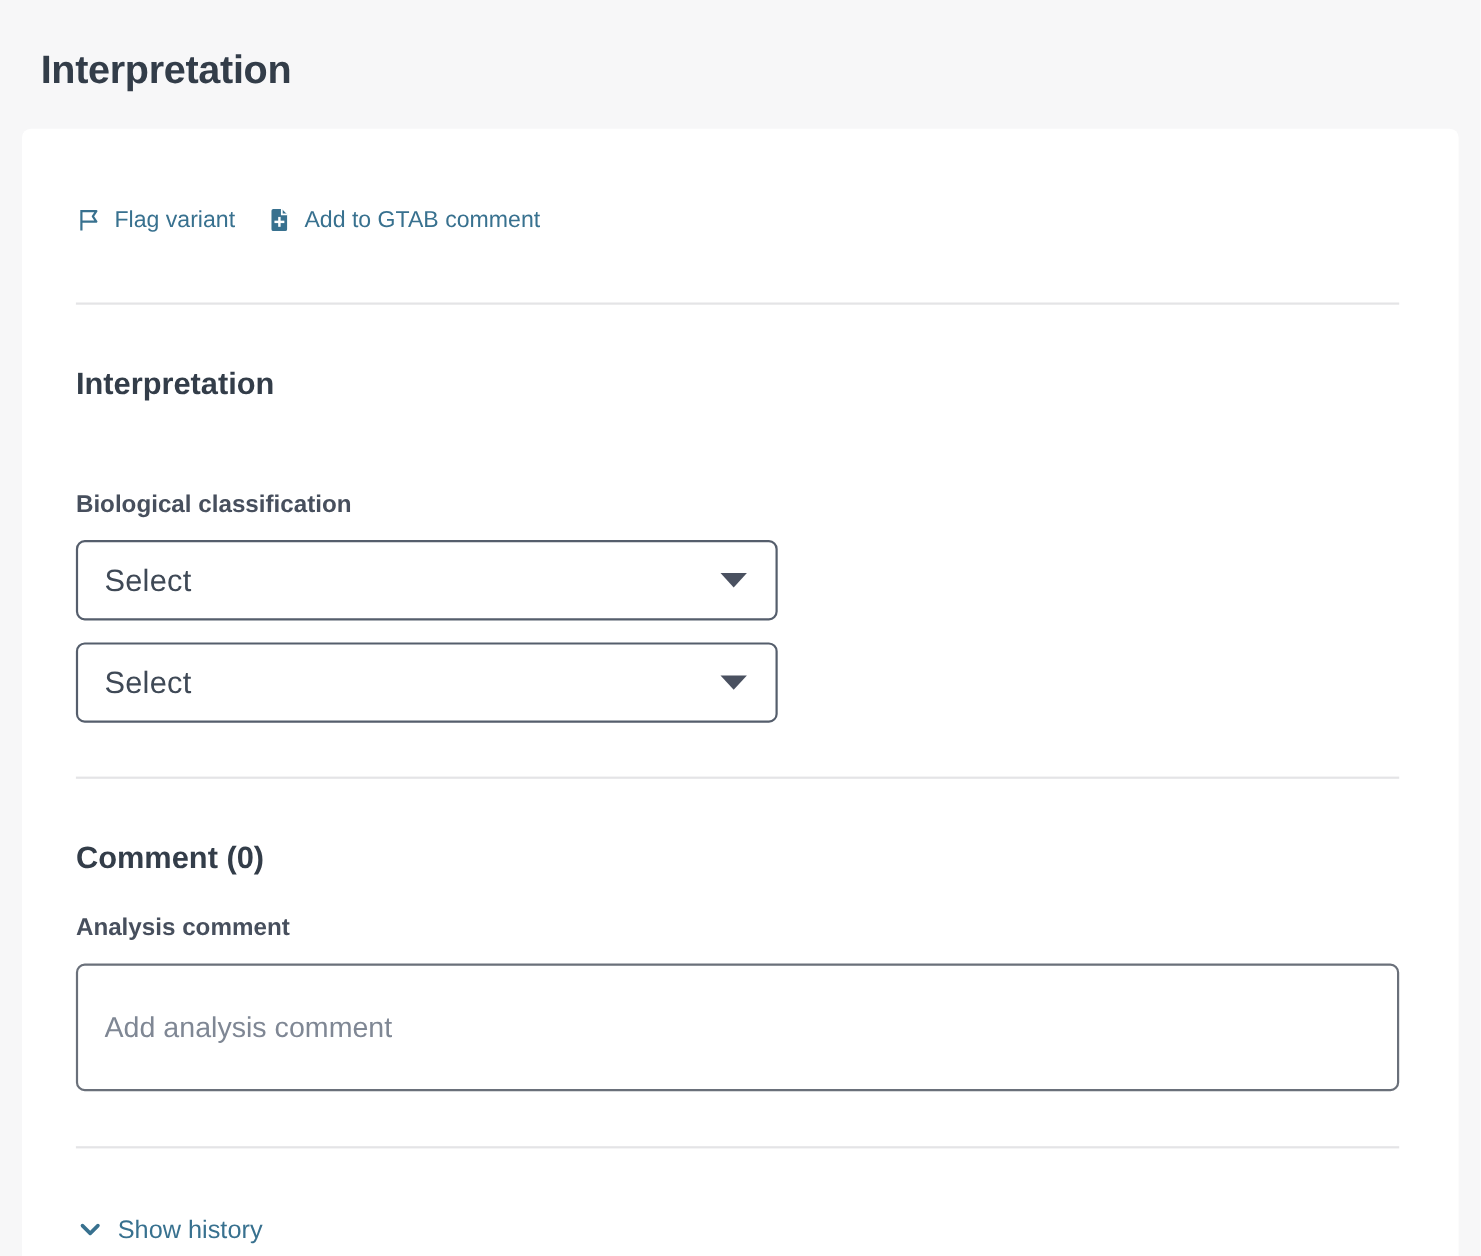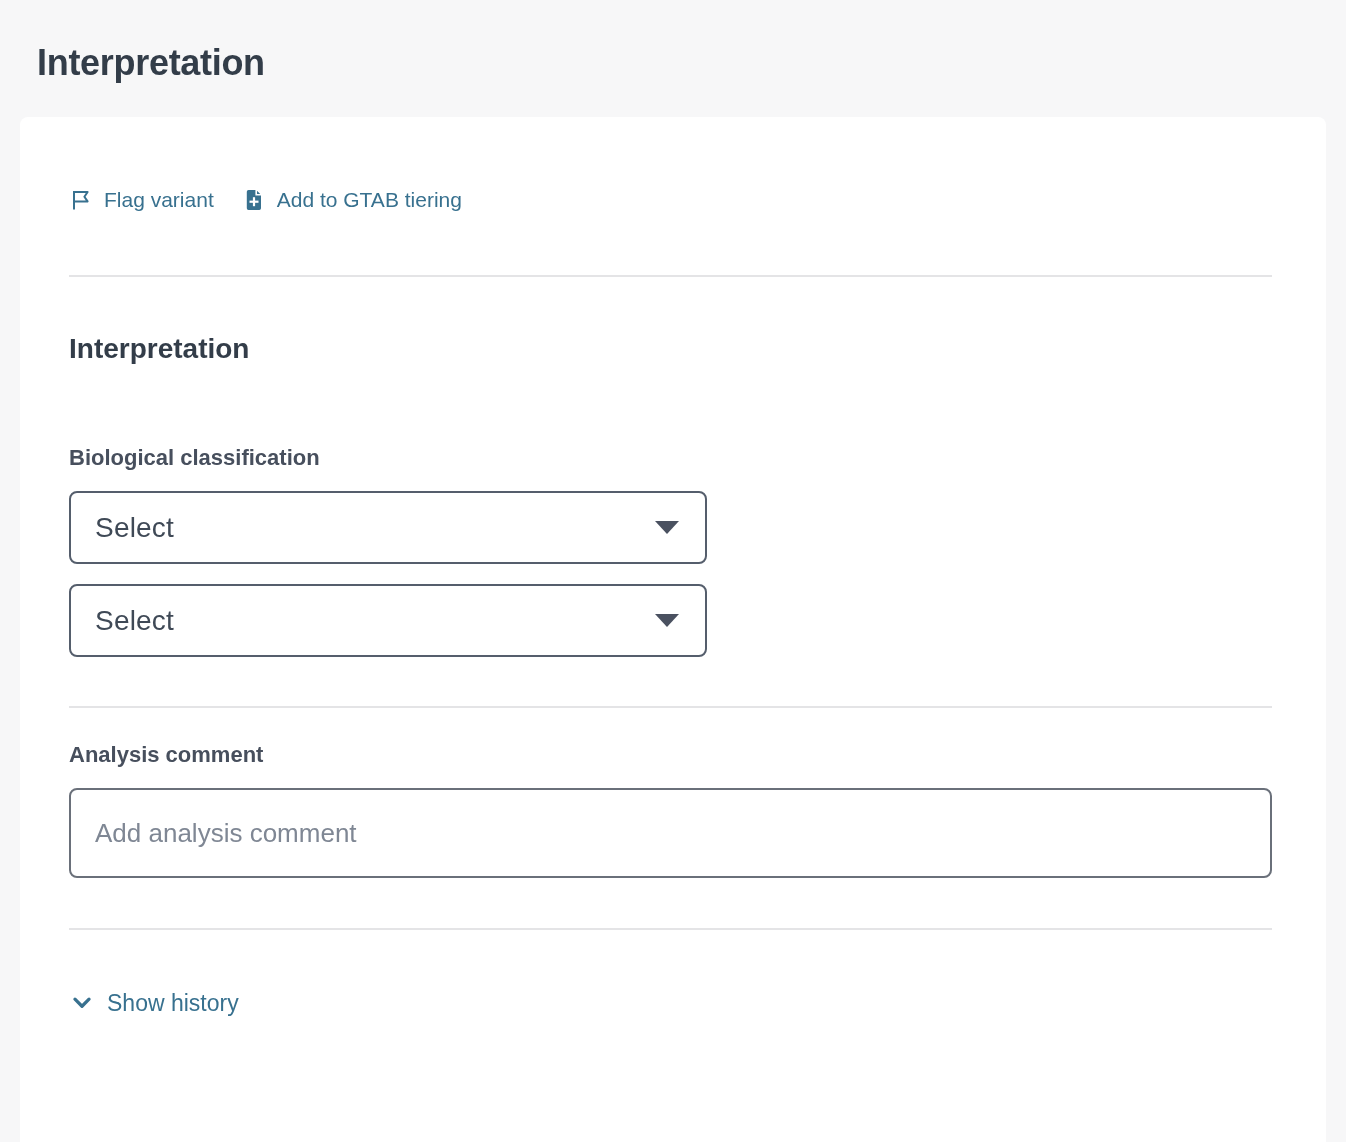--- a/index.html
+++ b/index.html
@@ -44,21 +44,21 @@
     padding: 70px 54px 0 49px;
   }
   .actions-row {
     display: flex;
     align-items: center;
     gap: 28px;
     height: 26px;
   }
   .text-link {
     display: inline-flex;
-    align-items: flex-start;
+    align-items: center;
     gap: 11px;
     color: var(--accent);
     font-size: 21px;
     font-weight: 400;
     cursor: pointer;
     text-decoration: none;
     background: none;
     border: none;
     padding: 0;
     font-family: inherit;
@@ -109,21 +109,21 @@
   .select-caret {
     width: 0;
     height: 0;
     border-left: 12px solid transparent;
     border-right: 12px solid transparent;
     border-top: 13px solid #4a5160;
   }
   .comment-input {
     margin-top: 20px;
     width: 1203px;
-    height: 90px;
+    height: 116px;
     border: 2px solid var(--input-border);
     border-radius: 8px;
     padding: 0 24px;
     font-family: inherit;
     font-size: 26px;
     color: var(--select-text);
     background: var(--card);
     outline: none;
     display: block;
   }
@@ -161,21 +161,21 @@
 
     <button class="text-link">
       <span>
         <svg width="24" height="24" viewBox="0 0 24 24">
           <path d="M6.5 2 H14.2 L19 6.8 V20.3 A1.7 1.7 0 0 1 17.3 22 H6.5 A1.7 1.7 0 0 1 4.8 20.3 V3.7 A1.7 1.7 0 0 1 6.5 2 Z" fill="var(--accent)"></path>
           <path d="M14.2 2 V6.8 H19" fill="none" stroke="#ffffff" stroke-width="1.6"></path>
           <rect x="10.9" y="9.2" width="2.2" height="9" fill="#ffffff"></rect>
           <rect x="7.5" y="12.6" width="9" height="2.2" fill="#ffffff"></rect>
         </svg>
       </span>
-      <span>Add to GTAB tiering</span>
+      <span>Add to GTAB comment</span>
     </button>
   </div>
 
   <hr class="divider divider-1">
 
   <section>
     <h2 class="section-heading">Interpretation</h2>
 
     <div class="field-label">Biological classification</div>
     <div class="select-box" role="button">
@@ -185,20 +185,21 @@
 
     <div class="select-box" role="button">
       <span class="select-value">Select</span>
       <span class="select-caret"></span>
     </div>
   </section>
 
   <hr class="divider divider-2">
 
   <section>
+    <h2 class="section-heading">Comment (0)</h2>
     <div class="field-label comment-label">Analysis comment</div>
     <input type="text" class="comment-input" placeholder="Add analysis comment" style="">
   </section>
 
   <hr class="divider divider-3">
 
   <div class="history-row">
     <button class="text-link history-link">
       <span>
         <svg width="26" height="26" viewBox="0 0 24 24" fill="none" stroke="var(--accent)" stroke-width="3" stroke-linecap="round" stroke-linejoin="round">

